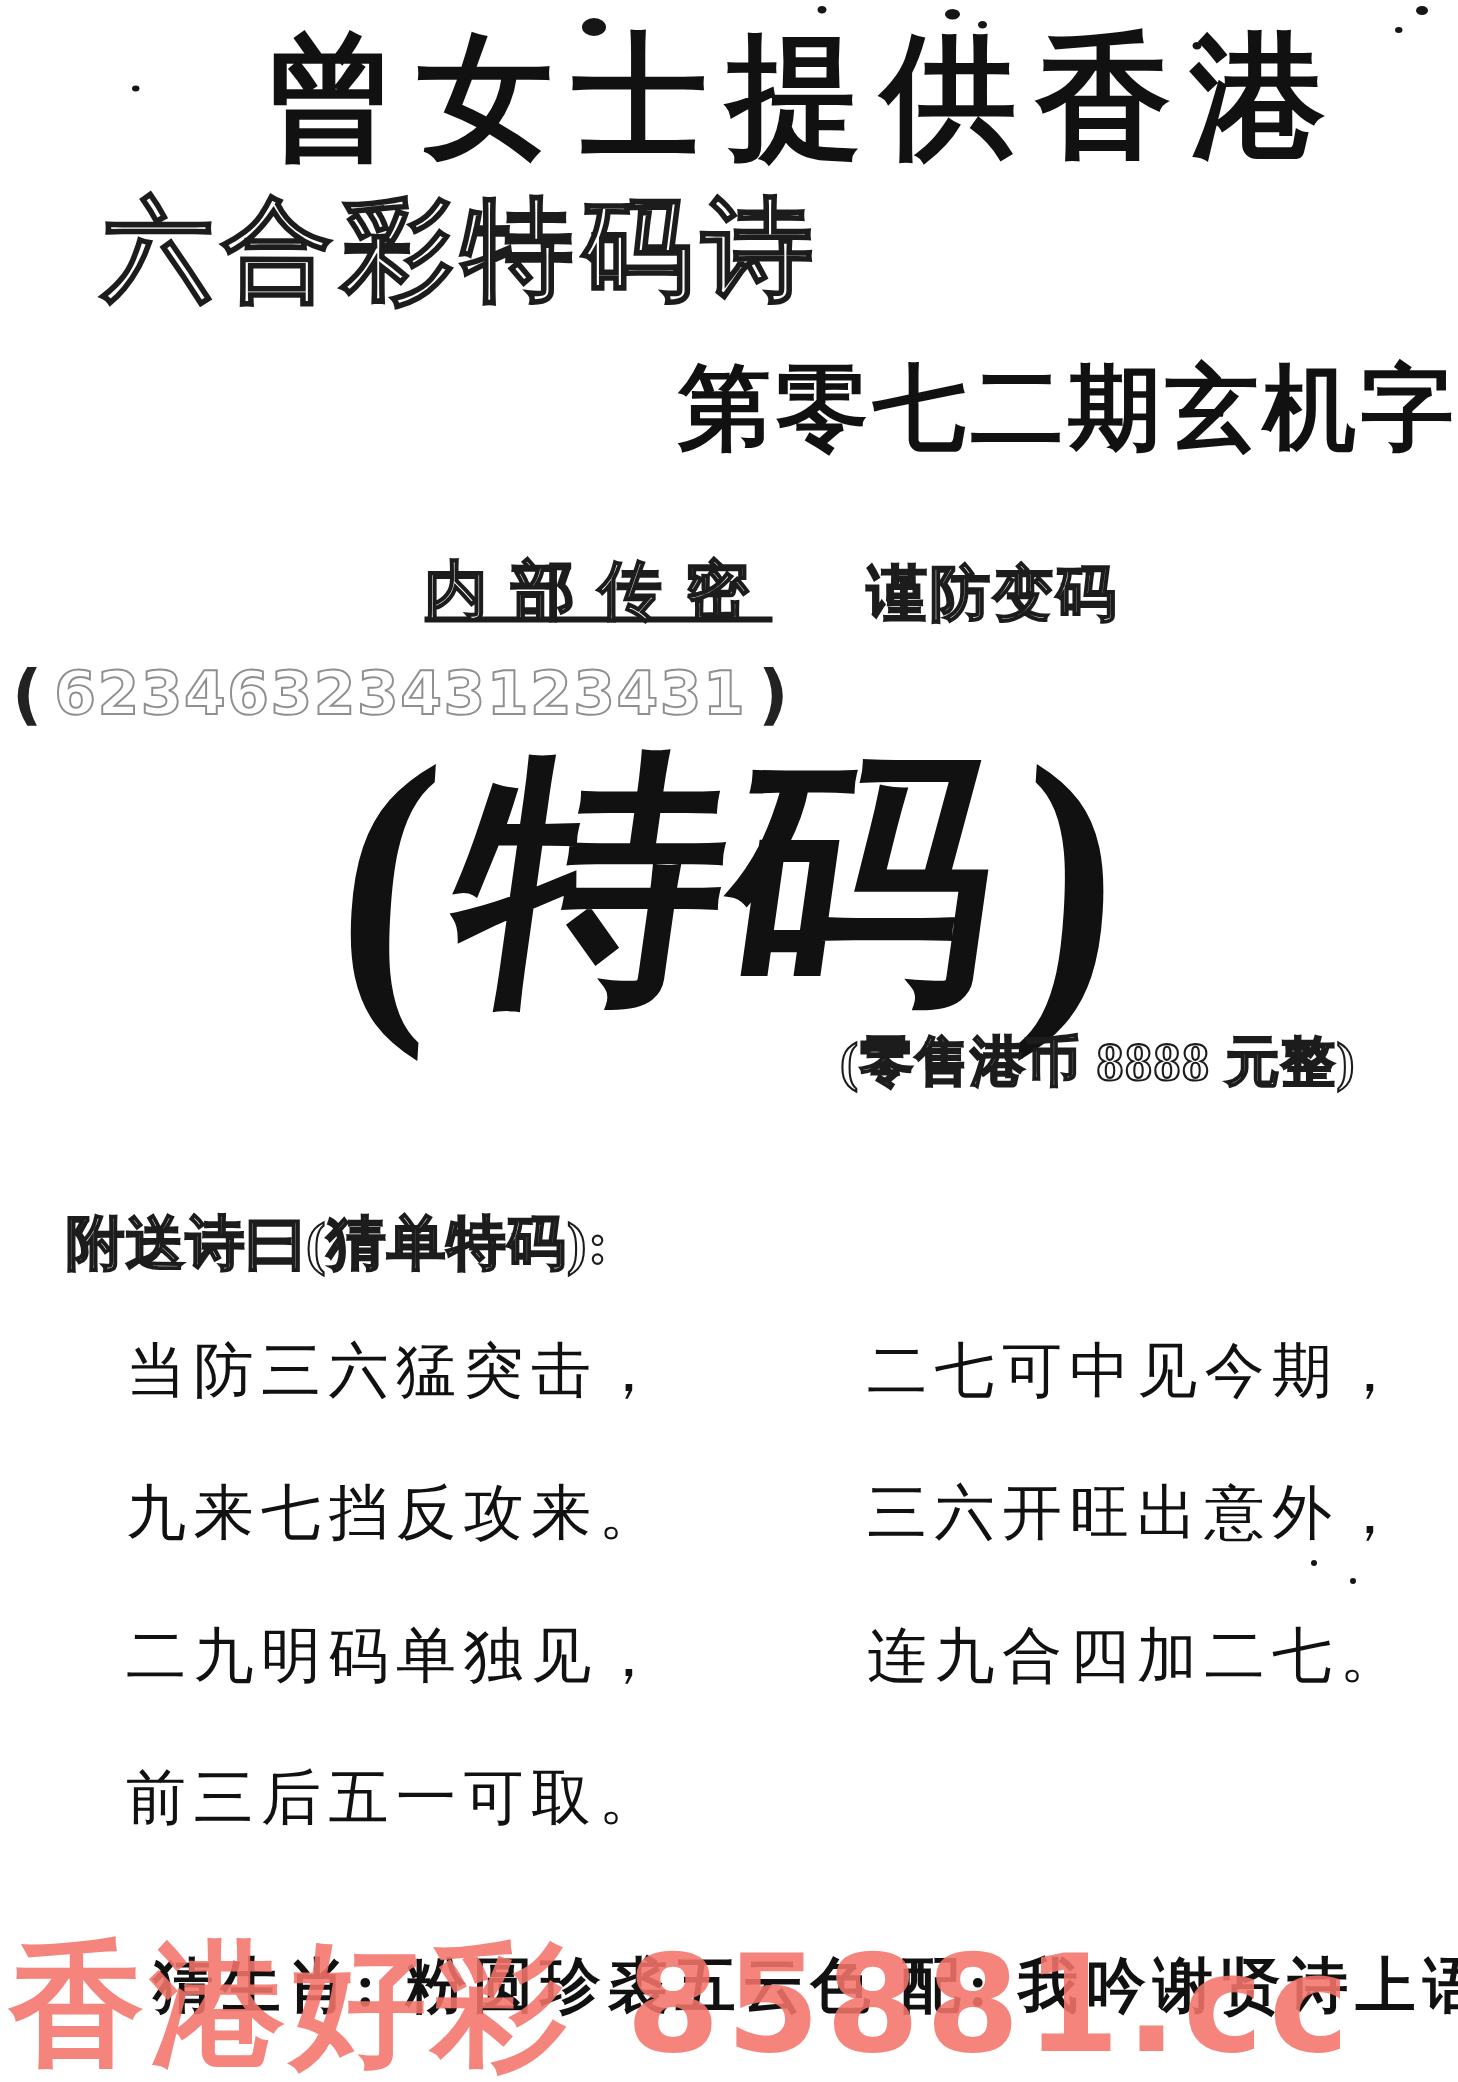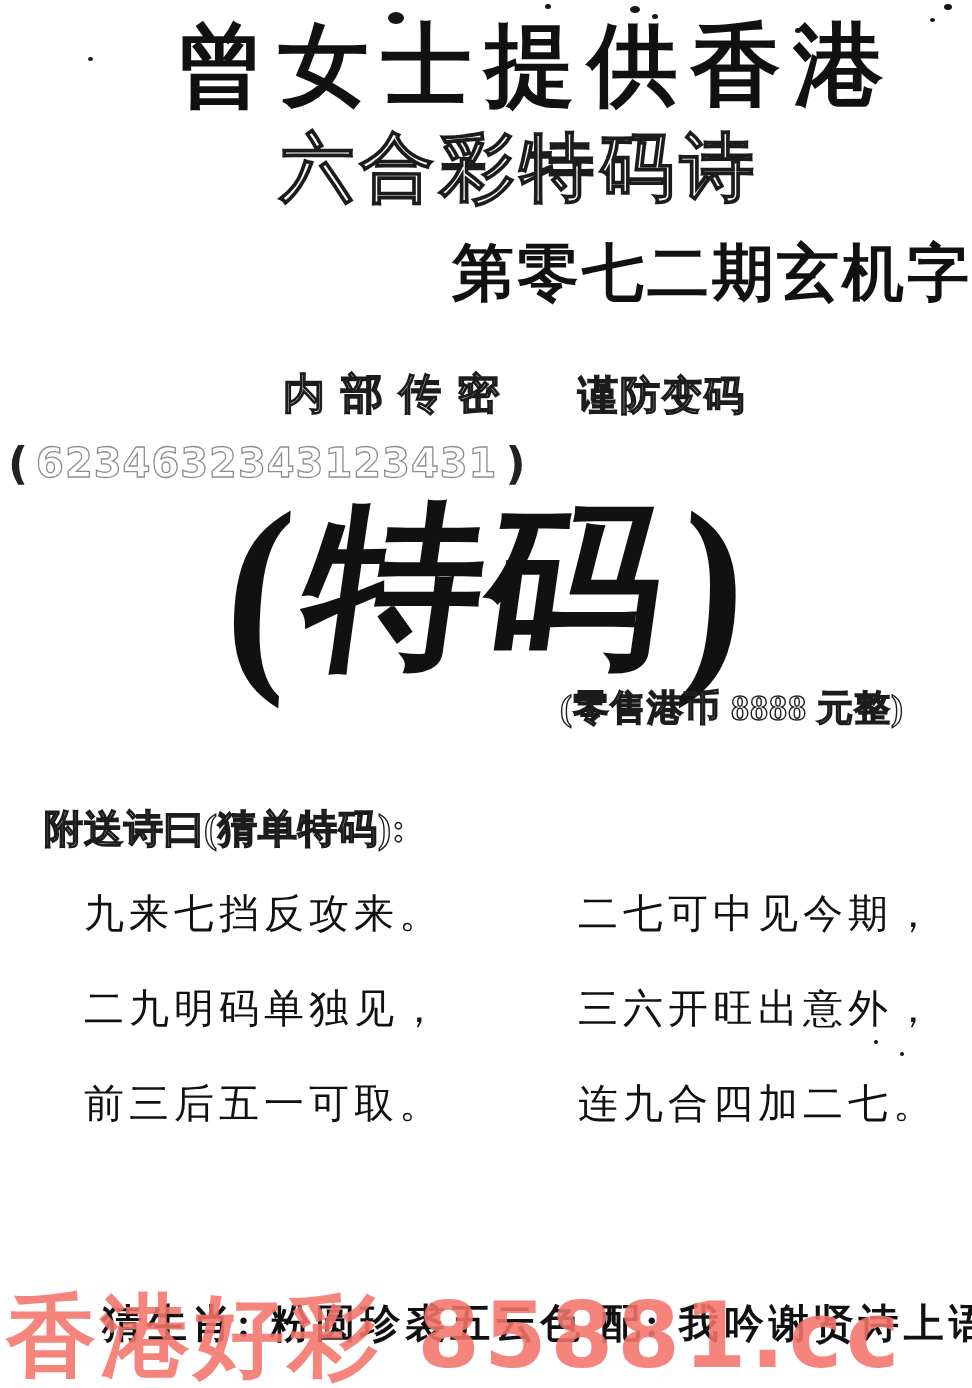--- a/index.html
+++ b/index.html
@@ -20,29 +20,29 @@
     text-align:center;padding-left:100px;
     font-size:90px;font-weight:bold;letter-spacing:13px;line-height:1.15;
   }
   
   .hollow{color:#1c1c1c;}
   @supports (-webkit-text-stroke: 1px #000){
     .hollow{color:#fff;-webkit-text-stroke:1.4px #1c1c1c;}
   }
   .title2{
     top:126px;left:0;right:0;
-    text-align:center;padding-left:68px;
+    padding-left:68px;
     font-size:74px;font-weight:bold;letter-spacing:6px;line-height:1.15;
   }
   .title3{
     top:236px;left:0;right:0;
     text-align:right;padding-left:88px;
     font-size:62px;font-weight:bold;letter-spacing:3px;line-height:1.2;
   }
-  .label-inner{top:366px;left:283px;font-size:42px;font-weight:bold;letter-spacing:16px;}
+  .label-inner{top:366px;left:283px;font-size:42px;font-weight:bold;letter-spacing:16px;text-decoration:underline;}
   .label-guard{top:368px;left:578px;font-size:40px;font-weight:bold;letter-spacing:2px;}
 
   
   .code-row{
     top:434px;left:0;right:0;
     font-family:"DejaVu Sans",sans-serif;font-weight:bold;
     font-size:40px;line-height:58px;
   }
   .code-paren{color:#222;font-size:44px;padding:0 8px;vertical-align:-2px;}
   .bubble{color:#9a9a9a;letter-spacing:1px;}
@@ -110,20 +110,21 @@
     <span class="hero-paren">(</span>
     <span class="hero-word">特码</span>
     <span class="hero-paren">)</span>
   </div>
 
   <div class="abs price hollow">(零售港币 8888 元整)</div>
 
   <div class="abs poem-intro hollow">附送诗曰(猜单特码):</div>
 
   <div class="abs poem-col poem-left">
+    <p>当防三六猛突击，</p>
     <p>九来七挡反攻来。</p>
     <p>二九明码单独见，</p>
     <p>前三后五一可取。</p>
   </div>
 
   <div class="abs poem-col poem-right">
     <p>二七可中见今期，</p>
     <p>三六开旺出意外，</p>
     <p>连九合四加二七。</p>
   </div>

